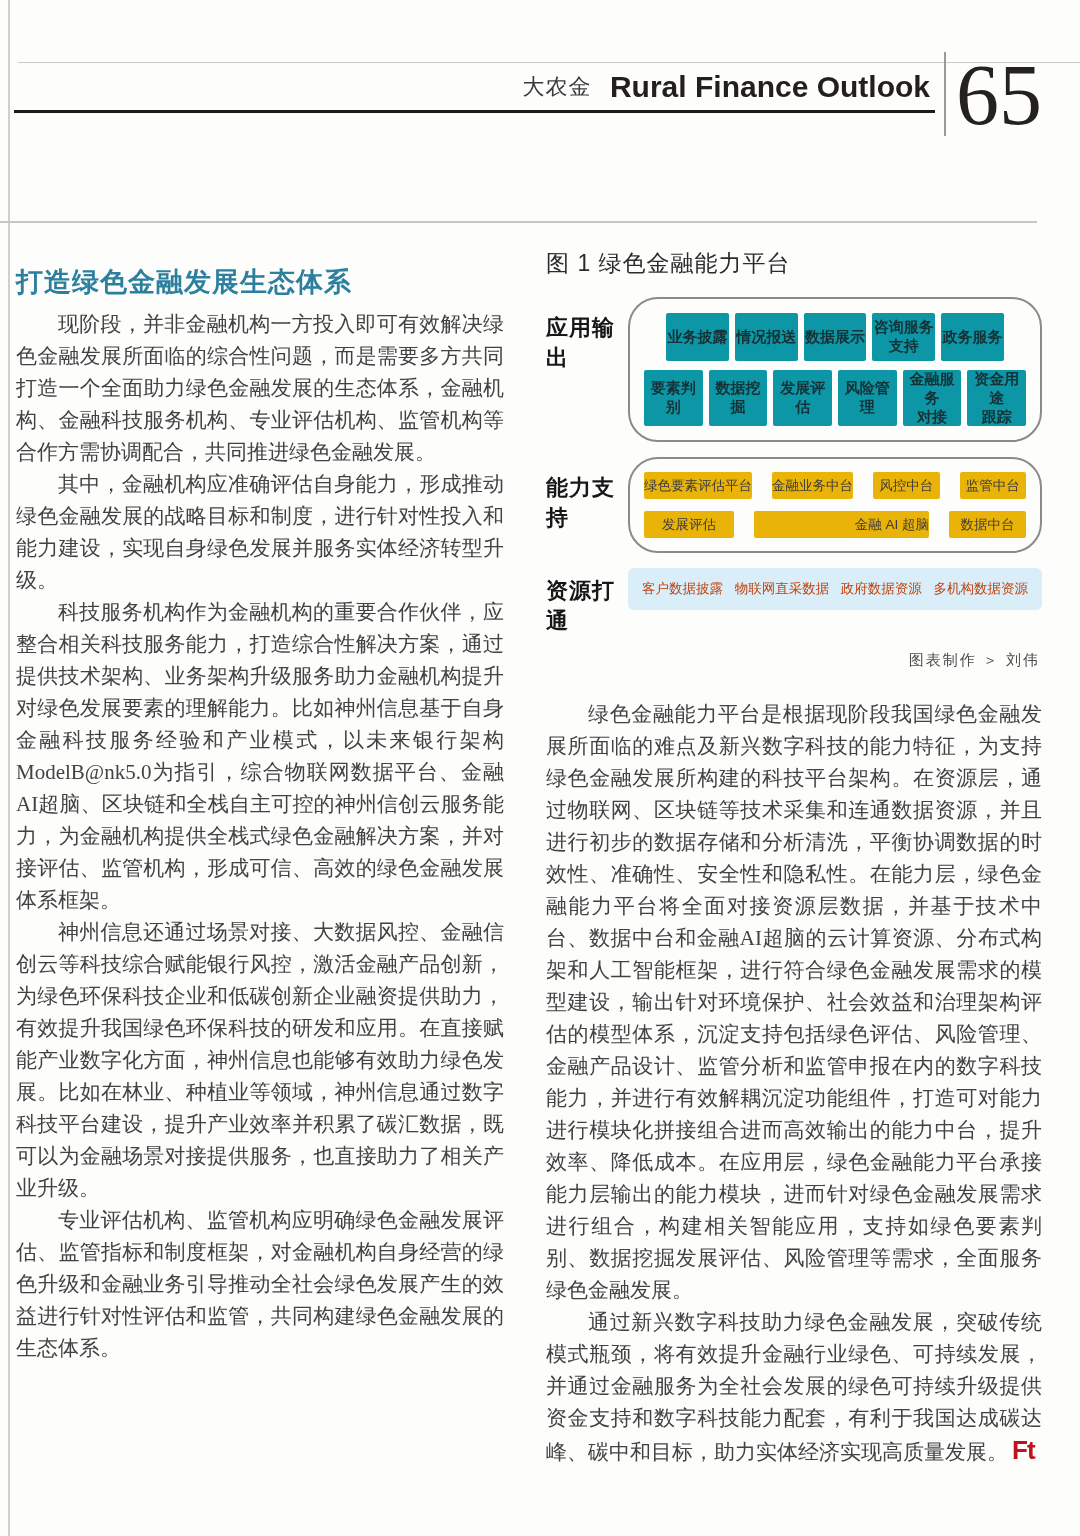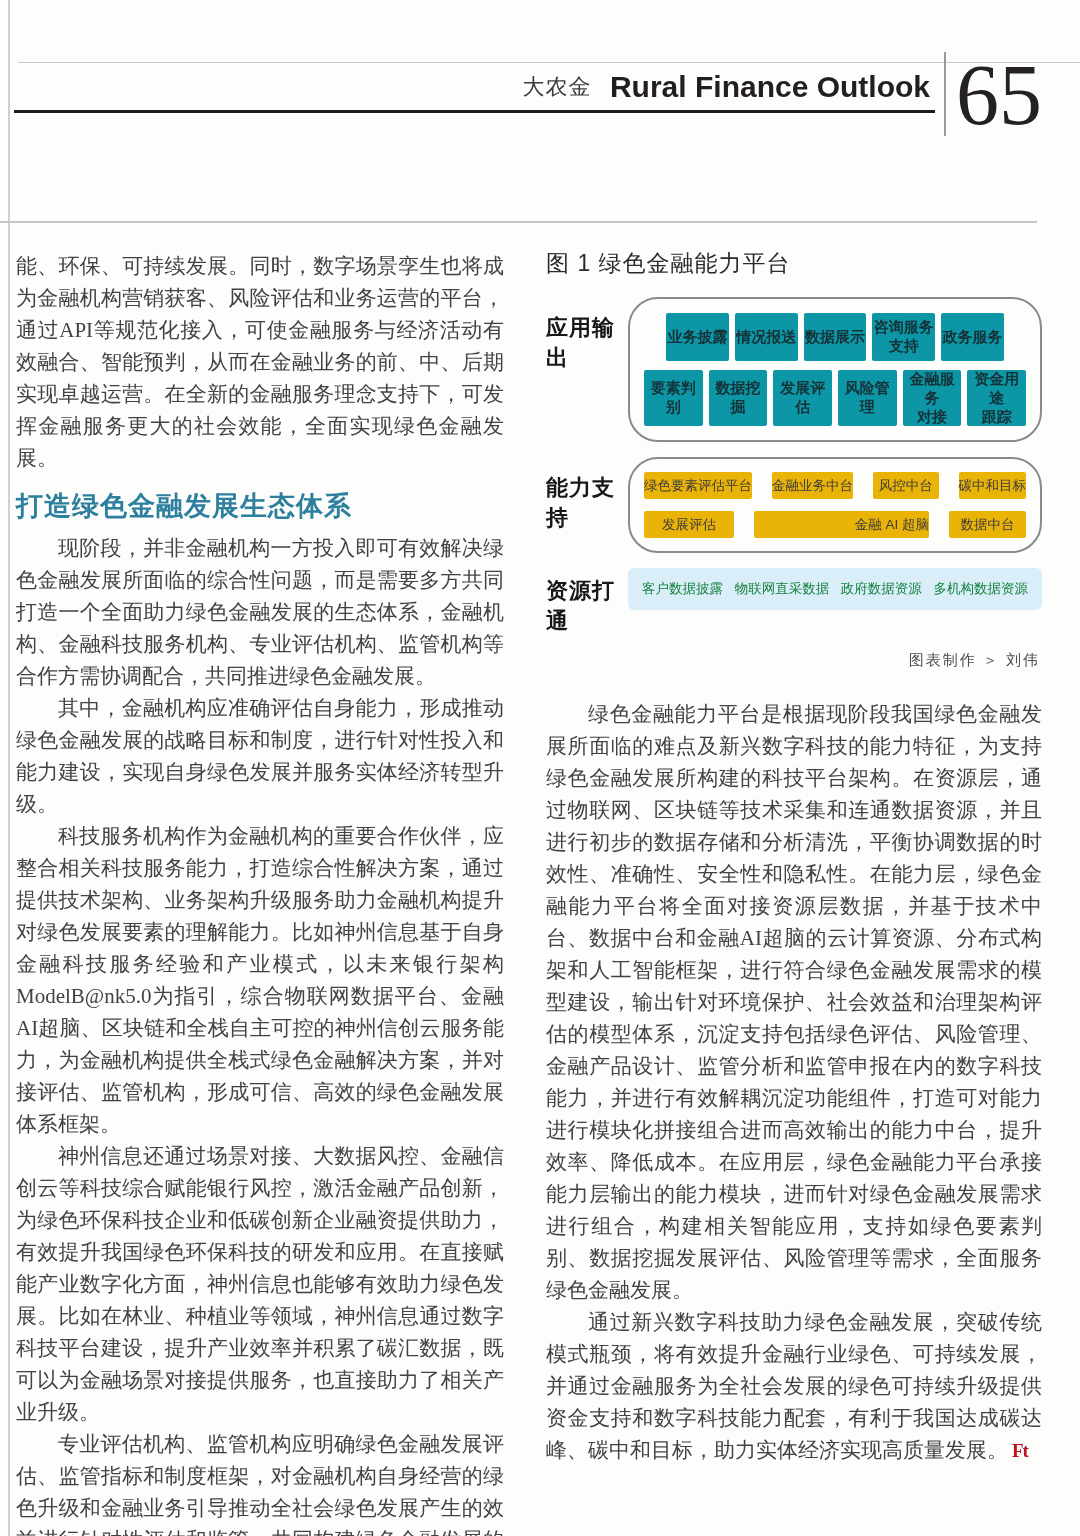--- a/index.html
+++ b/index.html
@@ -85,31 +85,31 @@
   .cap-row2 > :nth-child(1){flex:1.05;}
   .cap-row2 > :nth-child(2){flex:2.05;text-align:right;}
   .cap-row2 > :nth-child(3){flex:0.9;}
   .resource-bar{
     background:#d9eef9;border-radius:6px;height:42px;
     display:flex;align-items:center;justify-content:space-between;
     padding:0 14px;
   }
   .resource-item{
     font-family:"Liberation Sans", sans-serif;
-    font-size:13.5px;color:#15803d;white-space:nowrap;
+    font-size:13.5px;color:#c2410c;white-space:nowrap;
   }
   .figure-credit{
     font-family:"Liberation Sans", sans-serif;
     font-size:15px;color:#4d4d4d;text-align:right;
     margin:14px 2px 0 0;letter-spacing:2px;
   }
   .right-paras{margin-top:28px;}
   .end-mark{
-    font-family:Liberation Serif, serif;
-    color:#c0121c;font-weight:bold;font-size:19px;
+    font-family:Liberation Sans, sans-serif;
+    color:#c0121c;font-weight:bold;font-size:26px;
     letter-spacing:-1px;margin-left:4px;
   }
 </style>
 </head>
 <body>
 
 <div class="page">
 
   <div class="edge-line"></div>
   <div class="rule-top-light"></div>
@@ -117,21 +117,20 @@
   <div class="rule-sub-light"></div>
   <div class="header-vdiv"></div>
 
   <div class="header-title">
     <span class="mag-cn">大农金</span>
     <span class="mag-en">Rural Finance Outlook</span>
   </div>
   <div class="page-number">65</div>
 
   <div class="col-left">
-    <p class="body-text">能、环保、可持续发展。同时，数字场景孪生也将成为金融机构营销获客、风险评估和业务运营的平台，通过API等规范化接入，可使金融服务与经济活动有效融合、智能预判，从而在金融业务的前、中、后期实现卓越运营。在全新的金融服务理念支持下，可发挥金融服务更大的社会效能，全面实现绿色金融发展。</p>
     <h2 class="section-heading">打造绿色金融发展生态体系</h2>
     <p class="body-text indent">现阶段，并非金融机构一方投入即可有效解决绿色金融发展所面临的综合性问题，而是需要多方共同打造一个全面助力绿色金融发展的生态体系，金融机构、金融科技服务机构、专业评估机构、监管机构等合作方需协调配合，共同推进绿色金融发展。</p>
     <p class="body-text indent">其中，金融机构应准确评估自身能力，形成推动绿色金融发展的战略目标和制度，进行针对性投入和能力建设，实现自身绿色发展并服务实体经济转型升级。</p>
     <p class="body-text indent">科技服务机构作为金融机构的重要合作伙伴，应整合相关科技服务能力，打造综合性解决方案，通过提供技术架构、业务架构升级服务助力金融机构提升对绿色发展要素的理解能力。比如神州信息基于自身金融科技服务经验和产业模式，以未来银行架构ModelB@nk5.0为指引，综合物联网数据平台、金融AI超脑、区块链和全栈自主可控的神州信创云服务能力，为金融机构提供全栈式绿色金融解决方案，并对接评估、监管机构，形成可信、高效的绿色金融发展体系框架。</p>
     <p class="body-text indent">神州信息还通过场景对接、大数据风控、金融信创云等科技综合赋能银行风控，激活金融产品创新，为绿色环保科技企业和低碳创新企业融资提供助力，有效提升我国绿色环保科技的研发和应用。在直接赋能产业数字化方面，神州信息也能够有效助力绿色发展。比如在林业、种植业等领域，神州信息通过数字科技平台建设，提升产业效率并积累了碳汇数据，既可以为金融场景对接提供服务，也直接助力了相关产业升级。</p>
     <p class="body-text indent">专业评估机构、监管机构应明确绿色金融发展评估、监管指标和制度框架，对金融机构自身经营的绿色升级和金融业务引导推动全社会绿色发展产生的效益进行针对性评估和监管，共同构建绿色金融发展的生态体系。</p>
   </div>
 
   <div class="col-right">
     <p class="figure-title">图 1 绿色金融能力平台</p>
@@ -165,21 +164,21 @@
       </div>
 
       <div class="layer">
         <div class="layer-label">能力支持</div>
         <div class="layer-body">
           <div class="container-rounded cap-container">
             <div class="cap-row">
                 <span class="box-blue">绿色要素评估平台</span>
                 <span class="box-blue">金融业务中台</span>
                 <span class="box-blue">风控中台</span>
-                <span class="box-blue">碳中和目标</span>
+                <span class="box-blue">监管中台</span>
               </div>
             <div class="cap-row cap-row2">
                 <span class="box-blue">发展评估</span>
                 <span class="box-blue">金融 AI 超脑</span>
                 <span class="box-blue">数据中台</span>
               </div>
           </div>
         </div>
       </div>
 

